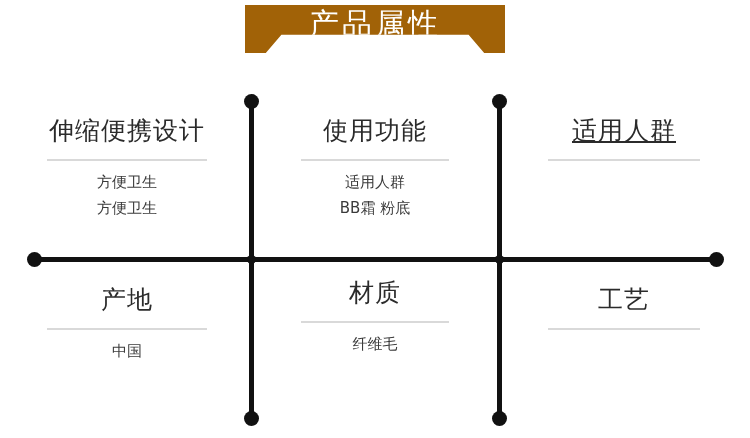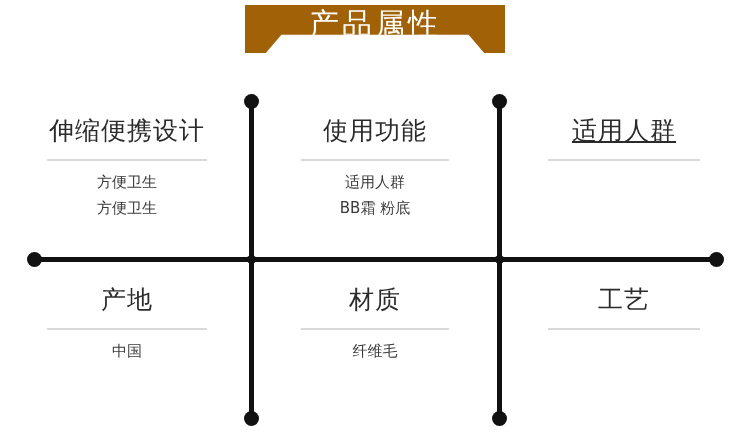--- a/index.html
+++ b/index.html
@@ -124,21 +124,21 @@
   
   .cell.c1 { left: 22px;  top: 118px; width: 210px; text-align: right; }
   .cell.c2 { left: 272px; top: 118px; width: 206px; text-align: center; }
   .cell.c3 { left: 518px; top: 118px; width: 212px; text-decoration: underline; }
   .cell.c1 .cell-rule { width: 160px; }
   .cell.c2 .cell-rule { width: 148px; }
   .cell.c3 .cell-rule { width: 152px; }
 
   
   .cell.c4 { left: 22px;  top: 287px; width: 210px; }
-  .cell.c5 { left: 272px; top: 287px; width: 206px; }
+  .cell.c5 { left: 272px; top: 280px; width: 206px; }
   .cell.c6 { left: 518px; top: 287px; width: 212px; }
   .cell.c4 .cell-rule { width: 160px; }
   .cell.c5 .cell-rule { width: 148px; }
   .cell.c6 .cell-rule { width: 152px; }
 </style>
 </head>
 <body>
 
 <div id="root">
 

